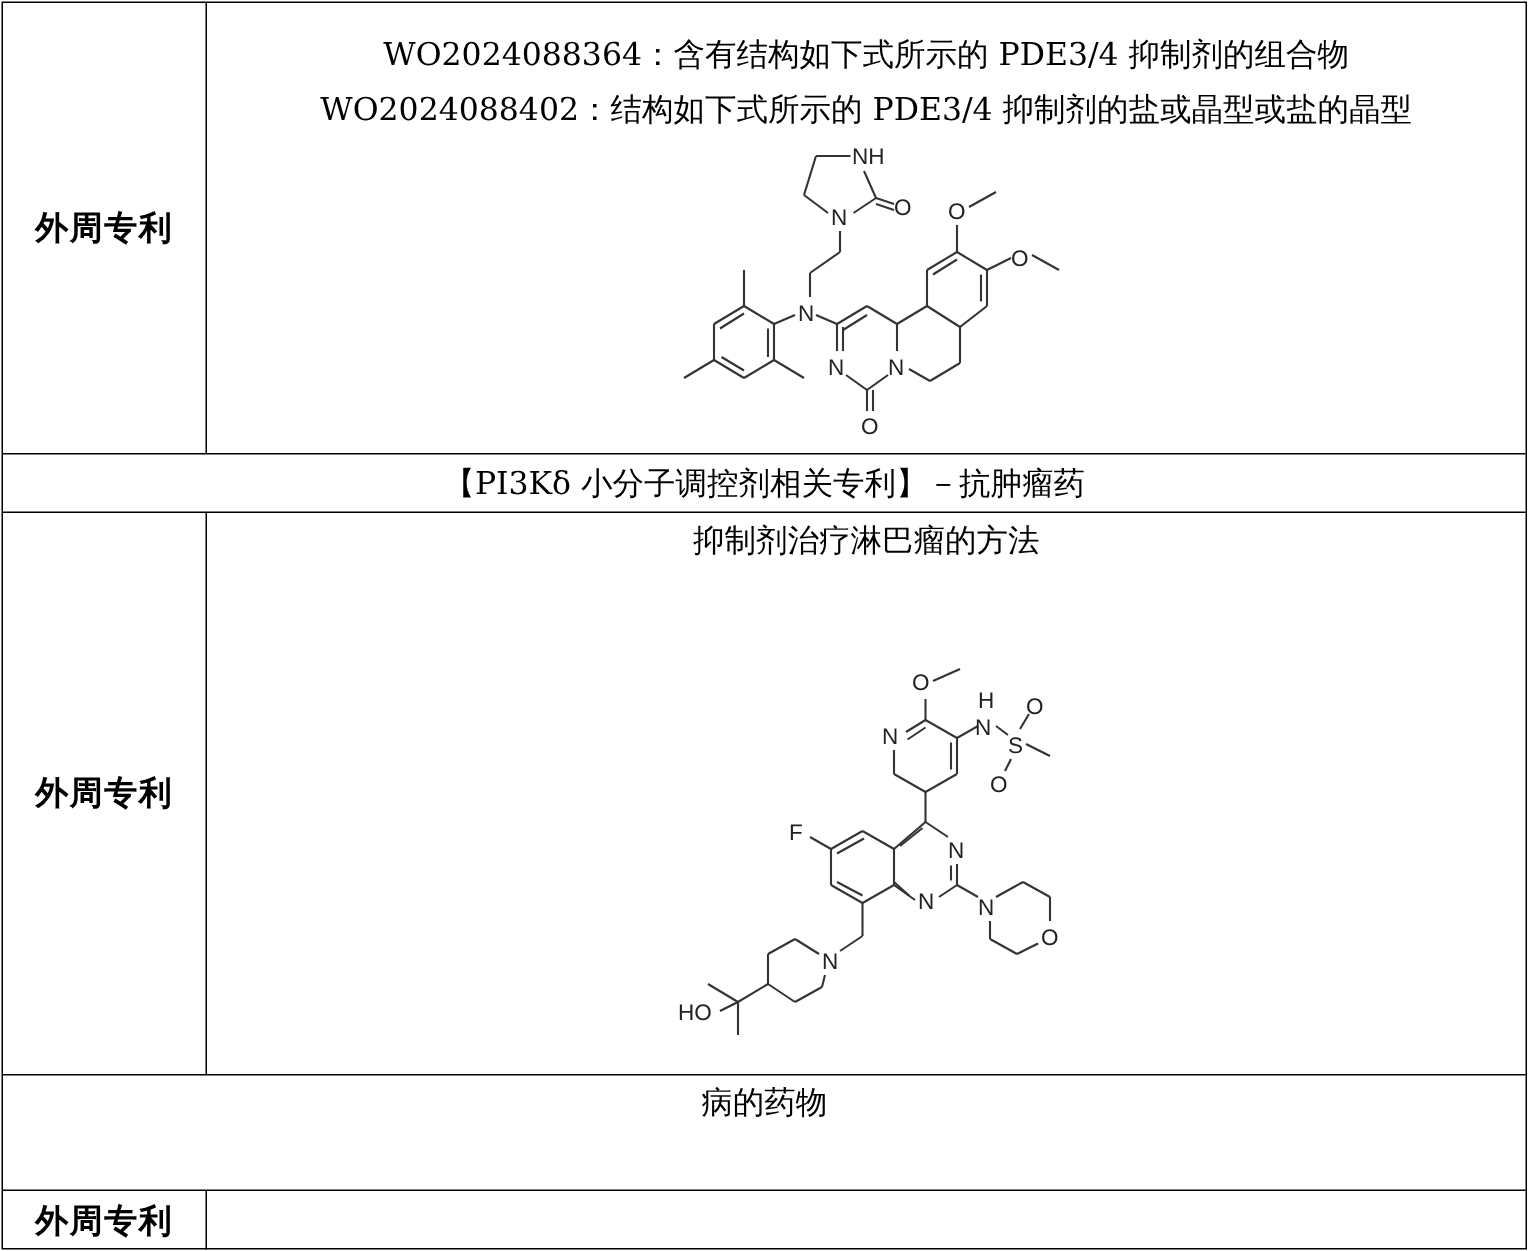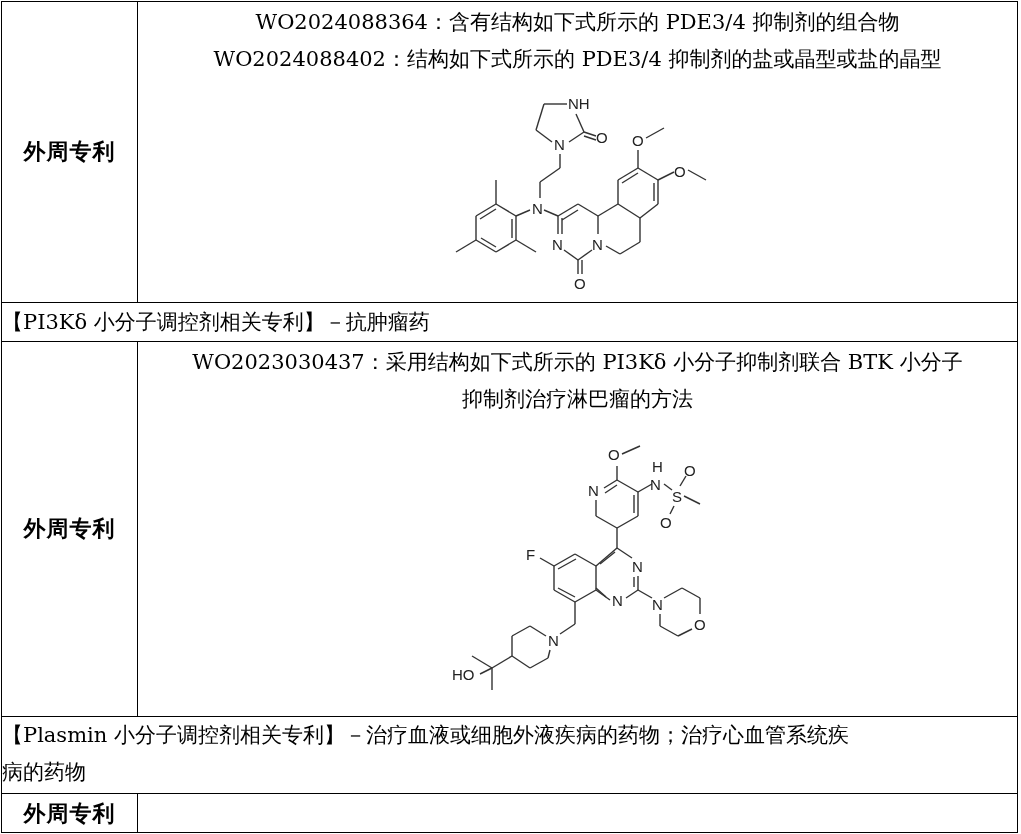--- a/index.html
+++ b/index.html
@@ -24,35 +24,35 @@
       display: flex; align-items: center; justify-content: center;
       font-size: 22px; letter-spacing: 1px; font-weight: bold;
     }
     .rcell {
       position: absolute; left: 136px; right: 0; top: 0; bottom: 0;
       text-align: center;
     }
     .line { font-size: 21px; line-height: 37px; white-space: nowrap; }
     .full {
       position: absolute; left: 0; right: 0; top: 0; bottom: 0;
-      text-align: left; font-size: 21px; line-height: 37px;
+      text-align: center; font-size: 21px; line-height: 37px;
     }
     svg.mol { position: absolute; }
     svg.mol text { font-family: "Liberation Sans", "DejaVu Sans", sans-serif; font-size: 15px; fill: #222; }
     svg.mol line, svg.mol polyline, svg.mol path { stroke: #333; stroke-width: 1.4; fill: none; }
   </style>
 </head>
 <body>
 
 <div class="tbl">
 
   <div class="row" style="top:0; height:301px;">
     <div class="lcell">外周专利</div>
     <div class="rcell">
-      <div class="line" style="margin-top:2px;">WO2024088364：含有结构如下式所示的 PDE3/4 抑制剂的组合物</div>
+      <div class="line" style="margin-top:16px;">WO2024088364：含有结构如下式所示的 PDE3/4 抑制剂的组合物</div>
       <div class="line">WO2024088402：结构如下式所示的 PDE3/4 抑制剂的盐或晶型或盐的晶型</div>
       <svg class="mol" style="left:306px; top:82px;" width="280" height="210" viewBox="0 0 280 210">
 
         <line x1="100" y1="20" x2="123" y2="20"></line>
         <line x1="100" y1="20" x2="92" y2="46"></line>
         <line x1="92" y1="46" x2="108" y2="58"></line>
         <line x1="132" y1="30" x2="140" y2="48"></line>
         <line x1="140" y1="48" x2="125" y2="58"></line>
         <line x1="140" y1="48" x2="152" y2="52"></line>
         <line x1="140" y1="52" x2="152" y2="56"></line>
@@ -118,21 +118,20 @@
     </div>
   </div>
 
   <div class="row" style="top:301px; height:39px;">
     <div class="full" style="line-height:38px;">【PI3Kδ 小分子调控剂相关专利】－抗肿瘤药</div>
   </div>
 
   <div class="row" style="top:340px; height:375px;">
     <div class="lcell">外周专利</div>
     <div class="rcell">
-      <div class="line" style="margin-top:2px;">WO2023030437：采用结构如下式所示的 PI3Kδ 小分子抑制剂联合 BTK 小分子</div>
       <div class="line">抑制剂治疗淋巴瘤的方法</div>
       <svg class="mol" style="left:304px; top:82px;" width="300" height="280" viewBox="0 0 300 280">
 
         <line x1="198" y1="22" x2="180" y2="30"></line>
         <text x="166" y="36">O</text>
         <line x1="175" y1="42" x2="175" y2="56"></line>
 
         <line x1="175" y1="56" x2="196" y2="68"></line>
         <line x1="196" y1="68" x2="196" y2="92"></line>
         <line x1="192" y1="71" x2="192" y2="89"></line>
@@ -202,21 +201,20 @@
         <line x1="50" y1="244" x2="30" y2="232"></line>
         <line x1="50" y1="244" x2="50" y2="266"></line>
         <line x1="50" y1="244" x2="38" y2="250"></line>
         <text x="10" y="256">HO</text>
       </svg>
     </div>
   </div>
 
   <div class="row" style="top:715px; height:77px;">
     <div class="full">
-      <div class="line">【Plasmin 小分子调控剂相关专利】－治疗血液或细胞外液疾病的药物；治疗心血管系统疾</div>
       <div class="line">病的药物</div>
     </div>
   </div>
 
   <div class="row last" style="top:792px; height:39px;">
     <div class="lcell">外周专利</div>
   </div>
 
 </div>
 

